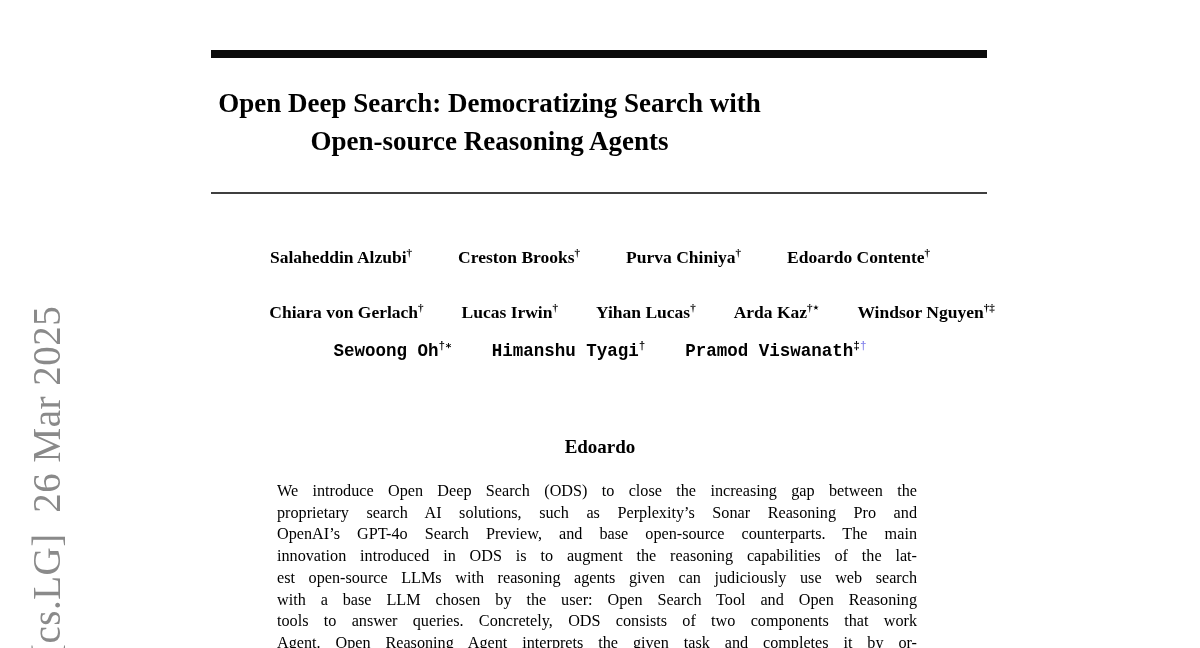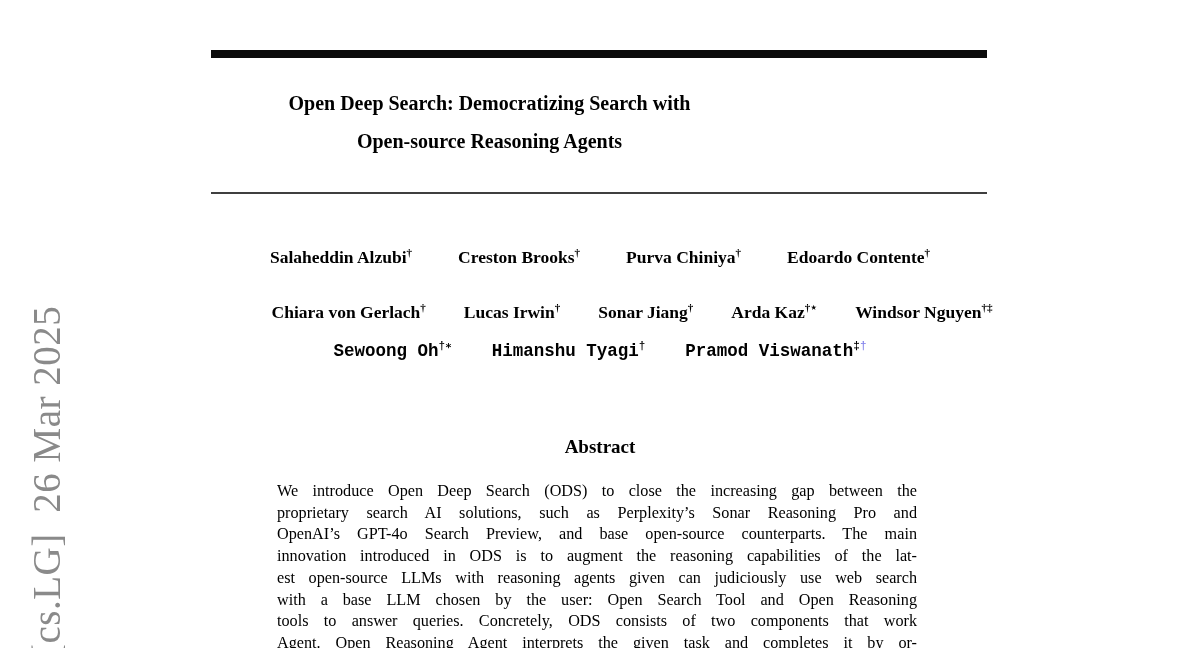--- a/index.html
+++ b/index.html
@@ -31,21 +31,21 @@
   .rule-thick { top: 50px; height: 8px; background: #0b0b0b; }
   .rule-thin  { top: 192px; height: 2px; background: #3f3f3f; }
 
   .title {
     position: absolute;
     top: 84px;
     left: 0;
     width: 979px;
     margin: 0;
     text-align: center;
-    font-size: 20px;
+    font-size: 27px;
     font-weight: bold;
     line-height: 38px;
   }
   .title-line { display: block; }
 
   .authors-row {
     position: absolute;
     left: 0;
     width: 1200px;
     display: flex;
@@ -110,32 +110,32 @@
   <div class="authors-row authors-row-1">
     <span class="author"><span>Salaheddin Alzubi</span><sup>†</sup></span>
     <span class="author"><span>Creston Brooks</span><sup>†</sup></span>
     <span class="author"><span>Purva Chiniya</span><sup>†</sup></span>
     <span class="author"><span>Edoardo Contente</span><sup>†</sup></span>
   </div>
 
   <div class="authors-row authors-row-2">
     <span class="author"><span>Chiara von Gerlach</span><sup>†</sup></span>
     <span class="author"><span>Lucas Irwin</span><sup>†</sup></span>
-    <span class="author"><span>Sonar Jiang</span><sup>†</sup></span>
+    <span class="author"><span>Yihan Lucas</span><sup>†</sup></span>
     <span class="author"><span>Arda Kaz</span><sup>†⋆</sup></span>
     <span class="author"><span>Windsor Nguyen</span><sup>†‡</sup></span>
   </div>
 
   <div class="authors-row authors-row-3">
     <span class="author"><span>Sewoong Oh</span><sup>†∗</sup></span>
     <span class="author"><span>Himanshu Tyagi</span><sup>†</sup></span>
     <span class="author"><span>Pramod Viswanath</span><sup>‡</sup><sup class="sup-link">†</sup></span>
   </div>
 
-  <div class="abstract-heading">Abstract</div>
+  <div class="abstract-heading">Edoardo</div>
 
   <div class="abstract-body">
     <div class="abs-line">We introduce Open Deep Search (ODS) to close the increasing gap between the</div>
     <div class="abs-line">proprietary search AI solutions, such as Perplexity’s Sonar Reasoning Pro and</div>
     <div class="abs-line">OpenAI’s GPT-4o Search Preview, and base open-source counterparts. The main</div>
     <div class="abs-line">innovation introduced in ODS is to augment the reasoning capabilities of the lat-</div>
     <div class="abs-line">est open-source LLMs with reasoning agents given can judiciously use web search</div>
     <div class="abs-line">with a base LLM chosen by the user: Open Search Tool and Open Reasoning</div>
     <div class="abs-line">tools to answer queries. Concretely, ODS consists of two components that work</div>
     <div class="abs-line">Agent. Open Reasoning Agent interprets the given task and completes it by or-</div>

